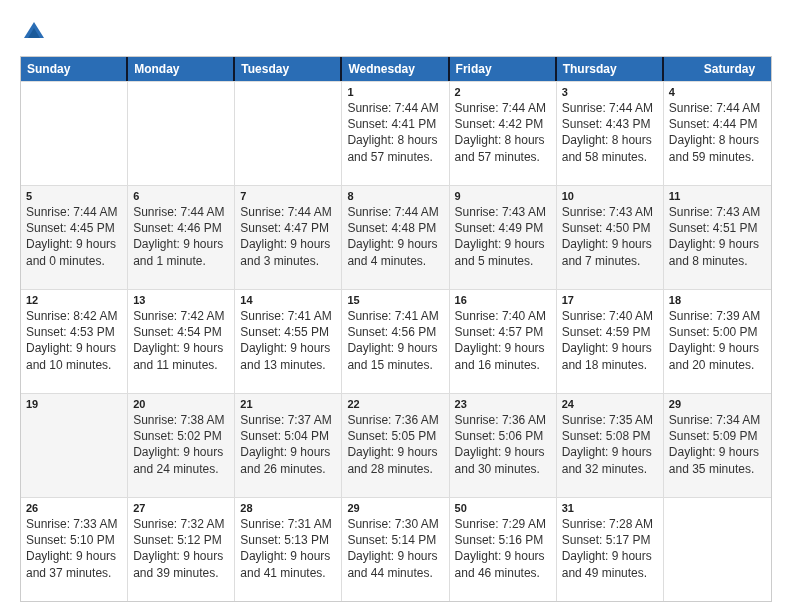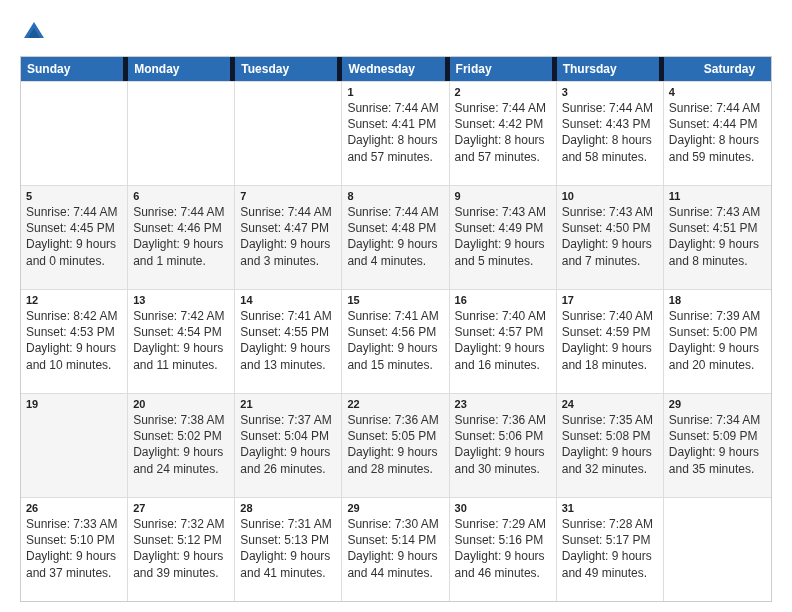--- a/index.html
+++ b/index.html
@@ -70,21 +70,21 @@
       display: grid;
       grid-template-columns: repeat(7, 1fr);
       background: #2a6db5;
     }
     .cal-header-cell {
       color: #fff;
       font-size: 12px;
       font-weight: bold;
       padding: 5px 6px;
       text-align: left;
-      border-right: 5px solid #0f172a;
+      border-right: 2px solid #0f172a;
     }
     .cal-header-cell:last-child { border-right: none; margin-left: 34px; }
     .cal-body {
       display: flex;
       flex-direction: column;
       flex: 1;
     }
     .cal-row {
       display: grid;
       grid-template-columns: repeat(7, 1fr);
@@ -353,21 +353,21 @@
 and 41 minutes.</div>
           </div>
           <div class="cal-cell">
             <div class="day-num">29</div>
             <div class="cell-text">Sunrise: 7:30 AM
 Sunset: 5:14 PM
 Daylight: 9 hours
 and 44 minutes.</div>
           </div>
           <div class="cal-cell">
-            <div class="day-num">30</div>
+            <div class="day-num">50</div>
             <div class="cell-text">Sunrise: 7:29 AM
 Sunset: 5:16 PM
 Daylight: 9 hours
 and 46 minutes.</div>
           </div>
           <div class="cal-cell">
             <div class="day-num">31</div>
             <div class="cell-text">Sunrise: 7:28 AM
 Sunset: 5:17 PM
 Daylight: 9 hours

